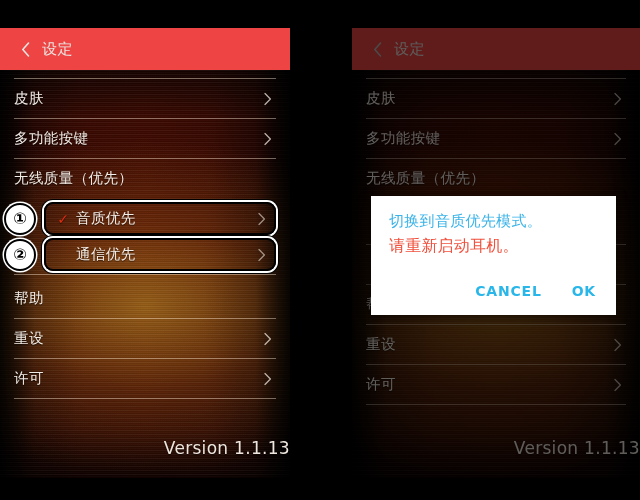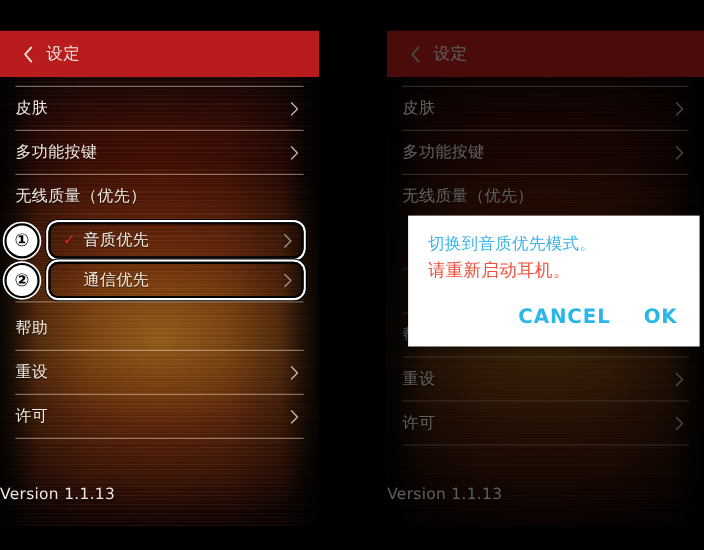--- a/index.html
+++ b/index.html
@@ -13,21 +13,21 @@
   
   .panel{
     position:absolute;top:0;height:500px;width:290px;
     overflow:hidden;background:#000;
   }
   .panel.left{left:0;}
   .panel.right{left:352px;width:288px;}
 
   .header{
     position:absolute;left:0;right:0;top:28px;height:42px;
-    background:#b91c1c;
+    background:#ef4444;
     display:flex;align-items:center;
   }
   .back-icon{
     width:26px;margin-left:12px;display:flex;align-items:center;justify-content:center;
     color:#e8e4e0;font-size:17px;line-height:1;
   }
   .back-icon svg{display:block;}
   .header-title{
     color:#e9e5e1;font-size:15px;margin-left:4px;letter-spacing:.5px;
   }
@@ -108,46 +108,46 @@
   .badge{
     position:absolute;left:-40px;top:50%;transform:translateY(-50%);
     width:28px;height:28px;border-radius:50%;
     background:#fff;border:2px solid #000;
     box-shadow:0 0 0 1.5px #fff;
     display:flex;align-items:center;justify-content:center;
     color:#000;font-size:16px;font-weight:bold;line-height:1;
   }
 
   .version{
-    position:absolute;left:0;right:0;bottom:42px;text-align:left;
-    color:#efe7df;font-size:14px;letter-spacing:.3px;
+    position:absolute;left:0;right:0;bottom:42px;text-align:right;
+    color:#efe7df;font-size:17px;letter-spacing:.3px;
     text-shadow:0 1px 1px rgba(0,0,0,.6);
   }
 
   
   .scrim{position:absolute;inset:0;background:rgba(0,0,0,.60);pointer-events:none;}
 
   
   .dialog{
-    position:absolute;left:19px;top:196px;width:265px;height:119px;
+    position:absolute;left:19px;top:196px;width:245px;height:119px;
     background:#fff;box-shadow:0 2px 10px rgba(0,0,0,.6);
     display:flex;flex-direction:column;
   }
   .dlg-title{
     color:#3ab3e8;font-size:15px;margin:16px 0 0 18px;letter-spacing:.3px;
   }
   .dlg-msg{
     color:#f0503c;font-size:16px;margin:5px 0 0 18px;letter-spacing:.2px;
   }
   .dlg-actions{
     margin-top:auto;display:flex;justify-content:flex-end;align-items:center;
     padding:0 18px 14px 0;gap:26px;
   }
   .dlg-btn{
-    color:#29b6e8;font-size:18px;font-weight:bold;letter-spacing:.8px;
+    color:#29b6e8;font-size:14px;font-weight:bold;letter-spacing:.8px;
     background:none;border:0;padding:2px 2px;cursor:pointer;
     font-family:"DejaVu Sans","Liberation Sans",sans-serif;
   }
 </style>
 </head>
 <body>
 
 <div class="stage">
 
   <div class="panel left">

